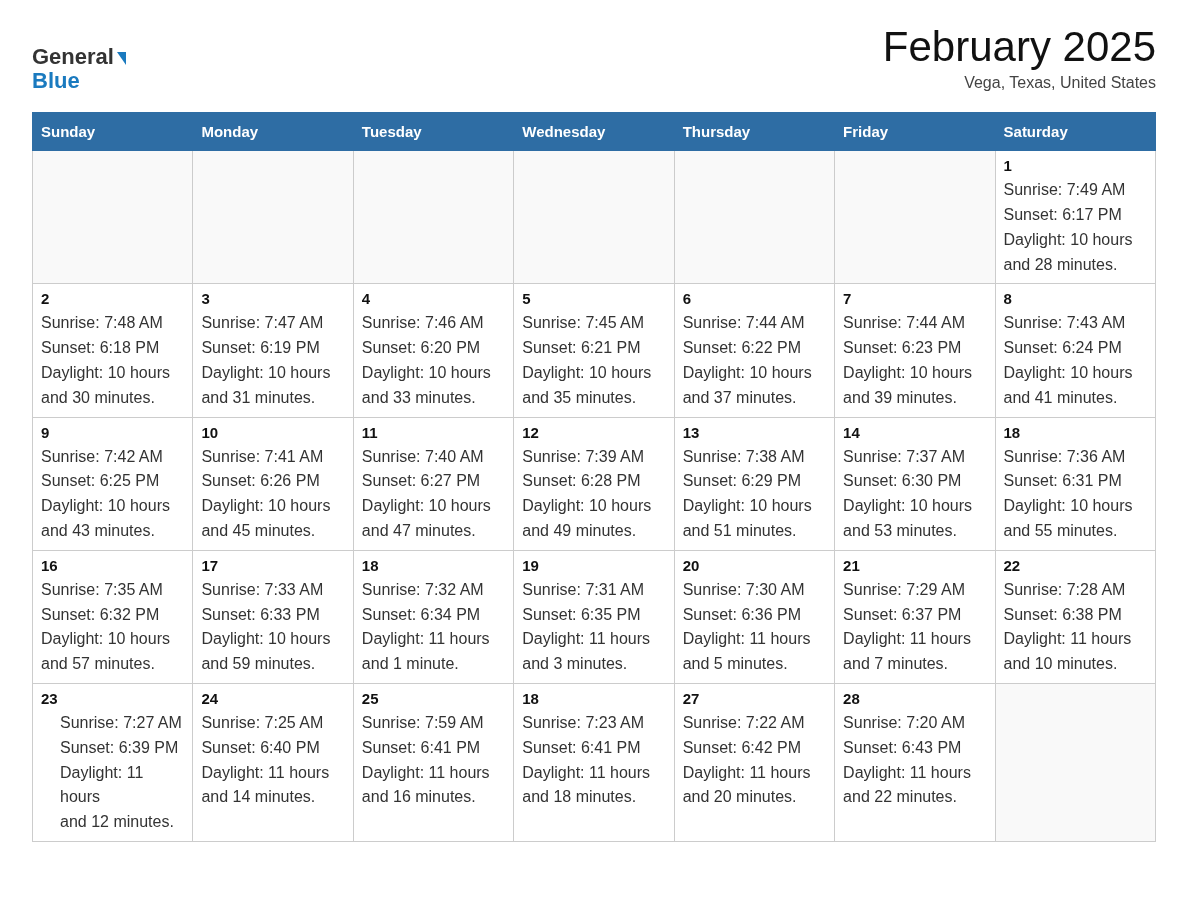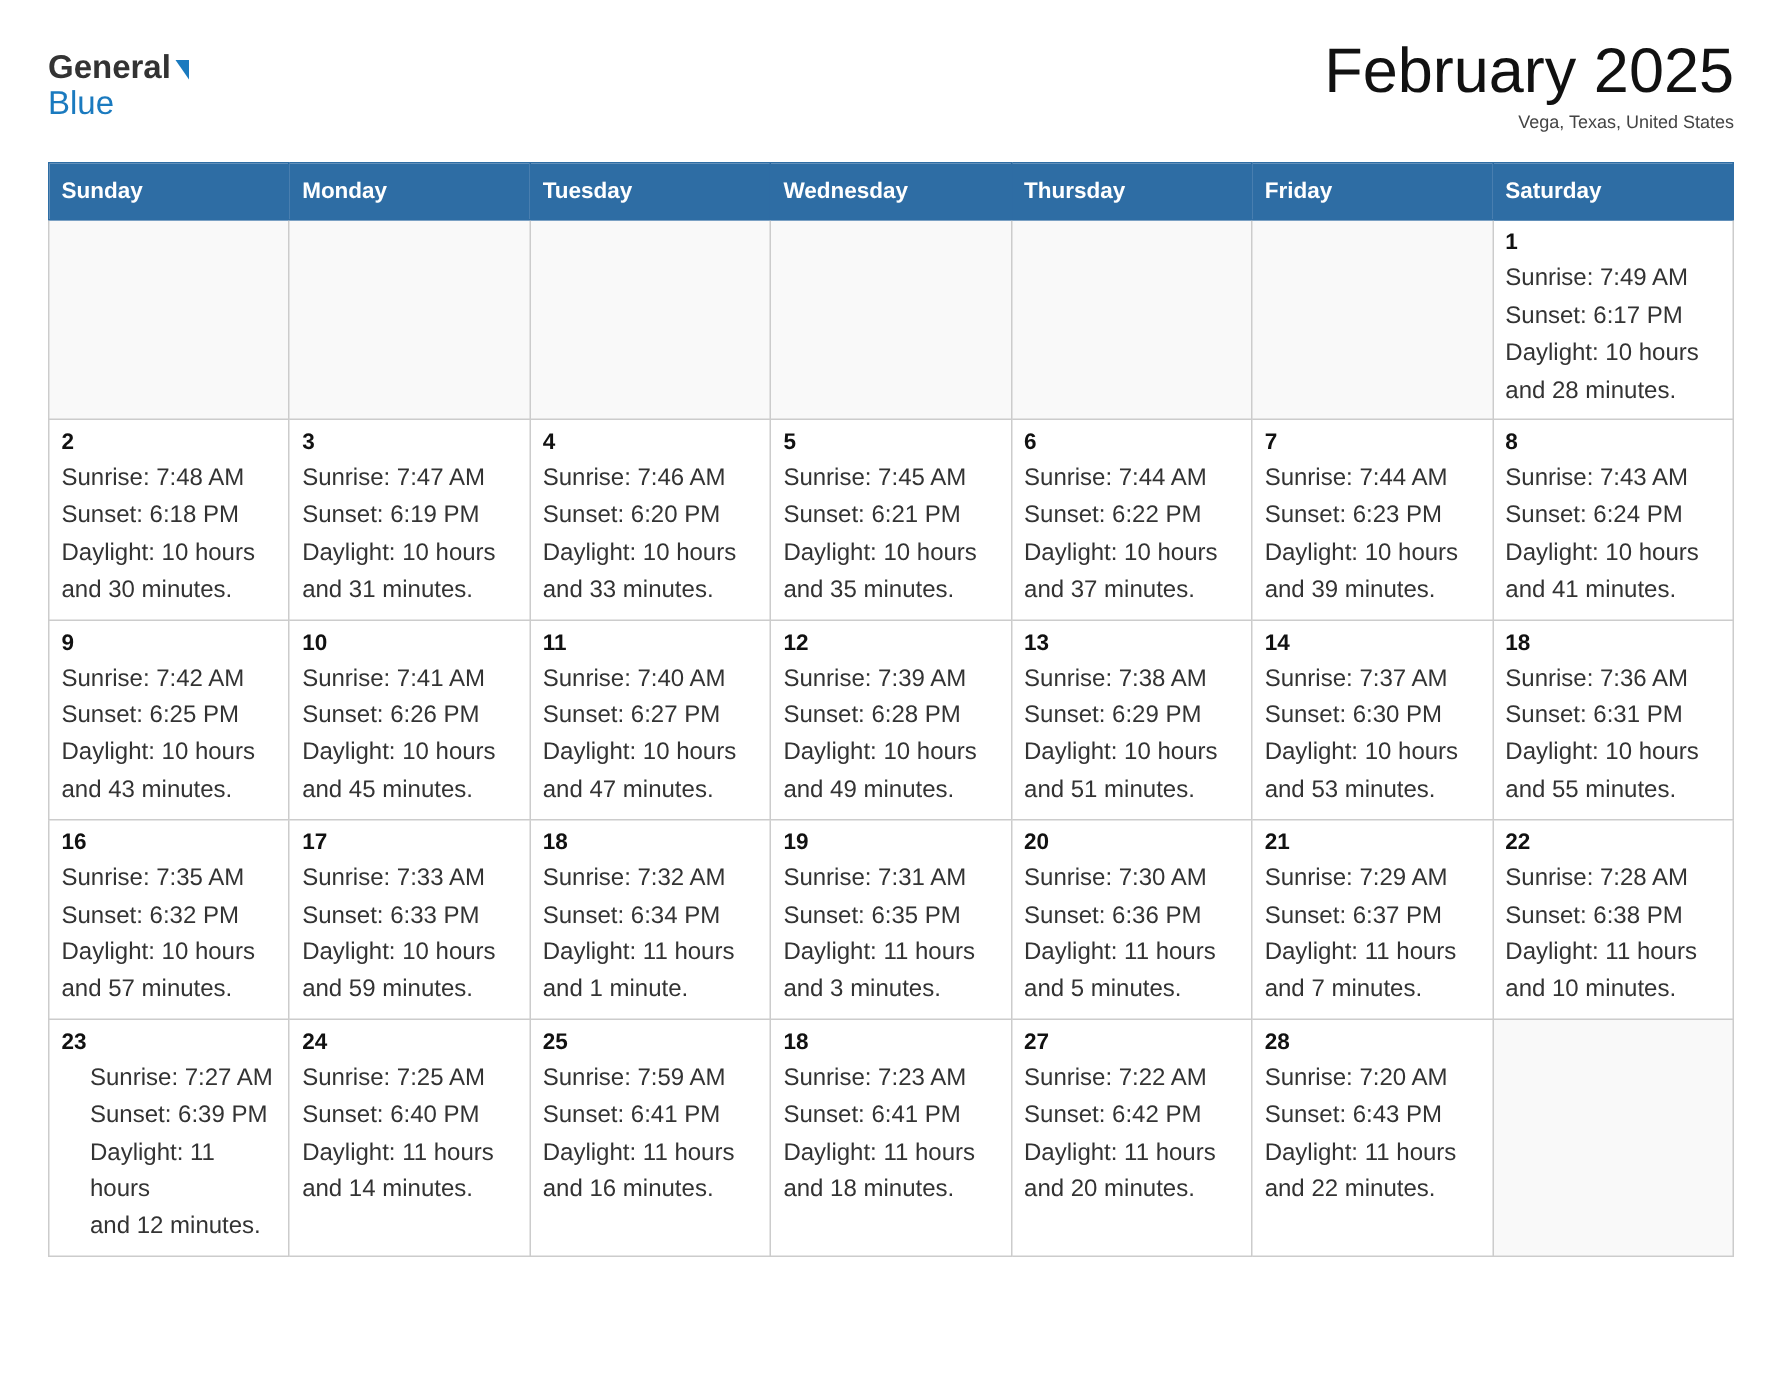--- a/index.html
+++ b/index.html
@@ -6,39 +6,39 @@
     body {
       font-family: Arial, sans-serif;
       background: #fff;
       padding: 24px 32px;
       width: 1188px;
       min-height: 918px;
     }
     .header {
       display: flex;
       justify-content: space-between;
-      align-items: center;
+      align-items: flex-end;
       margin-bottom: 20px;
     }
     .logo-text-general {
       font-size: 22px;
       font-weight: bold;
       color: #333;
     }
     .title-block {
       text-align: right;
     }
     .month-title {
       font-size: 42px;
       font-weight: normal;
       color: #111;
       line-height: 1.1;
     }
     .location-title {
-      font-size: 12px;
+      font-size: 16px;
       color: #444;
       margin-top: 4px;
     }
     .calendar-table {
       width: 100%;
       border-collapse: collapse;
       table-layout: fixed;
       padding-left: 40px;
     }
     .calendar-table thead th {
@@ -87,21 +87,21 @@
       width: 0;
       height: 0;
       border-left: 9px solid transparent;
       border-right: 0px solid transparent;
       border-top: 13px solid #1a7abf;
       margin-left: 3px;
       margin-top: 2px;
     }
     .logo-line2 {
       font-size: 22px;
-      font-weight: normal;
+      font-weight: bold;
       color: #1a7abf;
       margin-left: 0;
       line-height: 1;
     }
   </style>
 </head>
 <body>
 
 <div class="header">
   <div class="logo-wrapper">

